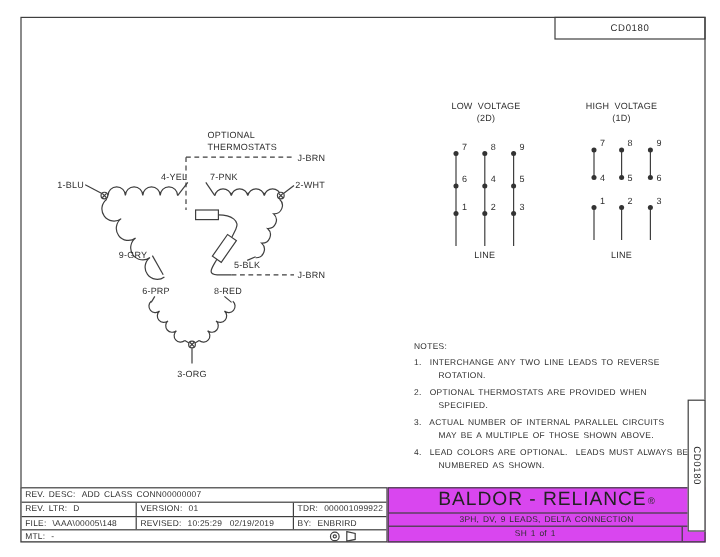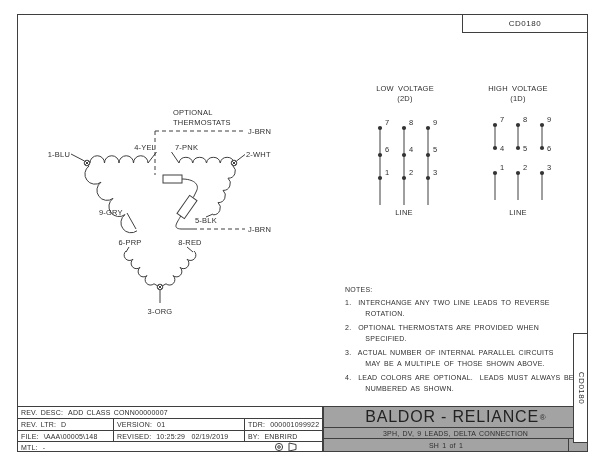--- a/index.html
+++ b/index.html
@@ -38,21 +38,21 @@
   .r3{height:11px;}
   .r4{height:10px;padding-left:3px;position:relative;}
   .cell{display:flex;align-items:center;box-sizing:border-box;height:100%;padding-left:3px;}
   .c1{width:96px;border-right:1px solid #3f3f3f;}
   .c2{width:131px;border-right:1px solid #3f3f3f;}
   .c3{flex:1;}
   .lbl{margin-right:5px;white-space:pre;}
   .val{white-space:pre;}
   .proj-icons{position:absolute;right:16px;top:0px;}
   .tb-right{position:absolute;left:323px;top:406px;width:265px;height:46px;
-            border:1px solid #3f3f3f;box-sizing:border-box;background:#a3a3a3;}
+            border:1px solid #3f3f3f;box-sizing:border-box;background:#d946ef;}
   .name-row{height:21px;display:flex;align-items:center;justify-content:center;
             border-bottom:1px solid #3f3f3f;box-sizing:border-box;}
   .company{font-size:16px;letter-spacing:.8px;color:#222;}
   .regmark{font-size:8px;vertical-align:6px;margin-left:1px;}
   .desc-row{height:11px;display:flex;align-items:center;justify-content:center;
             border-bottom:1px solid #3f3f3f;box-sizing:border-box;}
   .sheet-row{height:12px;display:flex;box-sizing:border-box;}
   .sheet-label{flex:1;display:flex;align-items:center;justify-content:center;}
   .sheet-endbox{width:19px;border-left:1px solid #3f3f3f;box-sizing:border-box;}
 </style>

